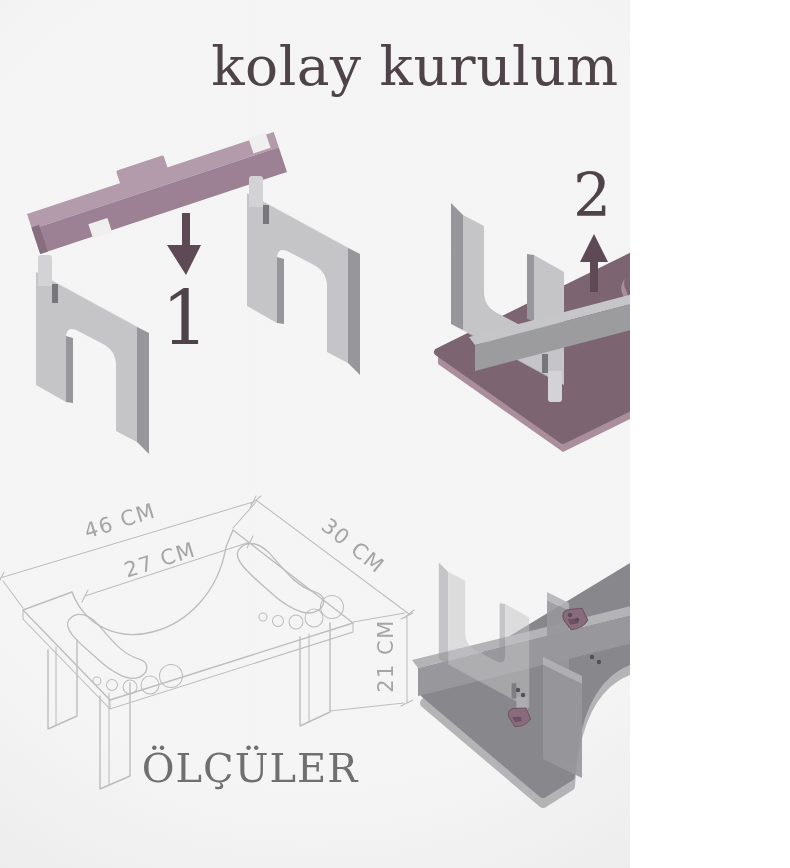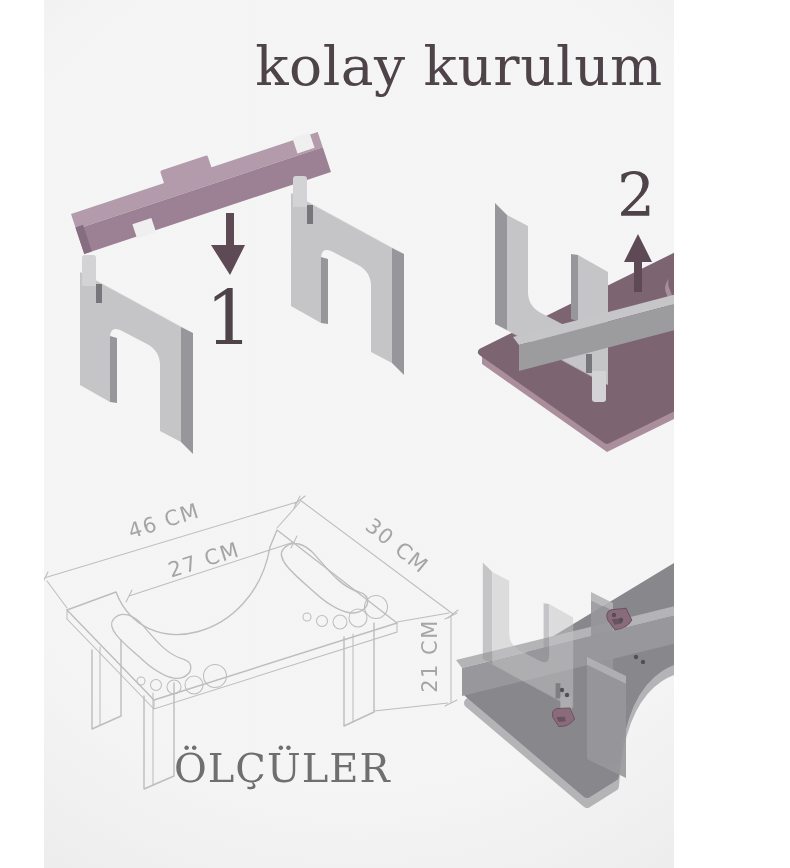--- a/index.html
+++ b/index.html
@@ -3,21 +3,20 @@
 <meta charset="utf-8">
 <style>
   html,body{margin:0;padding:0;}
   .page{
     position:relative;
     width:630px;height:868px;
     overflow:hidden;
     background:var(--background,#f0efef);
     background-image:radial-gradient(ellipse 120% 90% at 50% 42%, rgba(255,255,255,.35) 55%, rgba(0,0,0,.045) 100%);
     font-family:"DejaVu Sans",sans-serif;
-    margin-left:44px;
   }
   .abs{position:absolute;}
   .page-title{
     left:0;top:36px;width:830px;
     text-align:center;
     font-family:"DejaVu Serif","Liberation Serif",serif;
     font-size:55px;line-height:60px;
     color:var(--ink,#4e4349);
     letter-spacing:.5px;
   }
@@ -34,20 +33,21 @@
     text-align:center;
     font-size:21px;letter-spacing:1.5px;
     color:var(--dim-text,#a5a5a6);
   }
   #dim46{left:60px;top:508px;transform:rotate(-17.5deg);}
   #dim27{left:100px;top:547px;transform:rotate(-17.5deg);}
   #dim30{left:293px;top:533px;transform:rotate(39deg);}
   #dim21{left:326px;top:643px;transform:rotate(-90deg);}
   .dims-heading{
     left:130px;top:742px;width:240px;
+    text-align:center;
     font-family:"DejaVu Serif","Liberation Serif",serif;
     font-size:40px;line-height:52px;
     letter-spacing:1px;
     color:var(--heading-text,#6f6f70);
   }
   
   .lg-top{fill:var(--gray-top,#d3d3d5);}
   .lg-side{fill:var(--gray-side,#97979b);}
   .lg-inner{fill:var(--gray-side,#97979b);}
   .lg-front{fill:var(--gray-front,#c5c5c7);}

